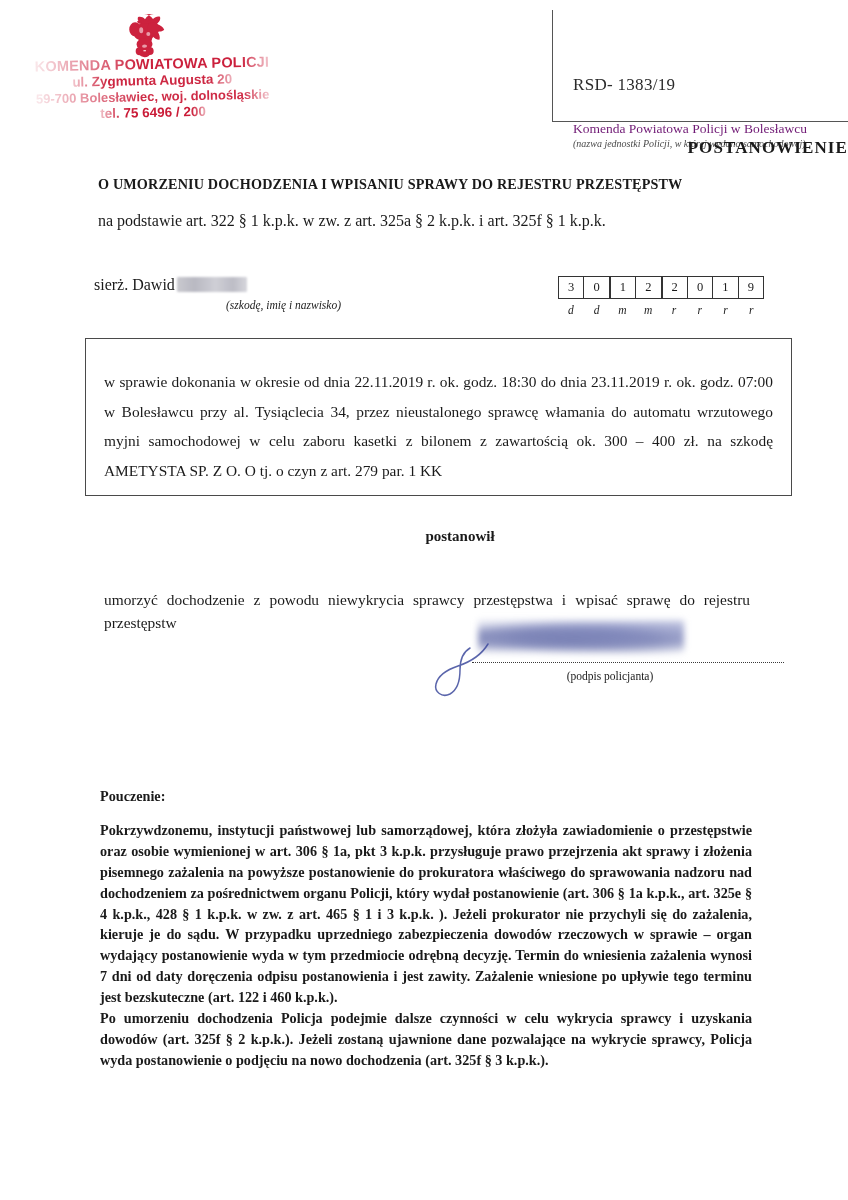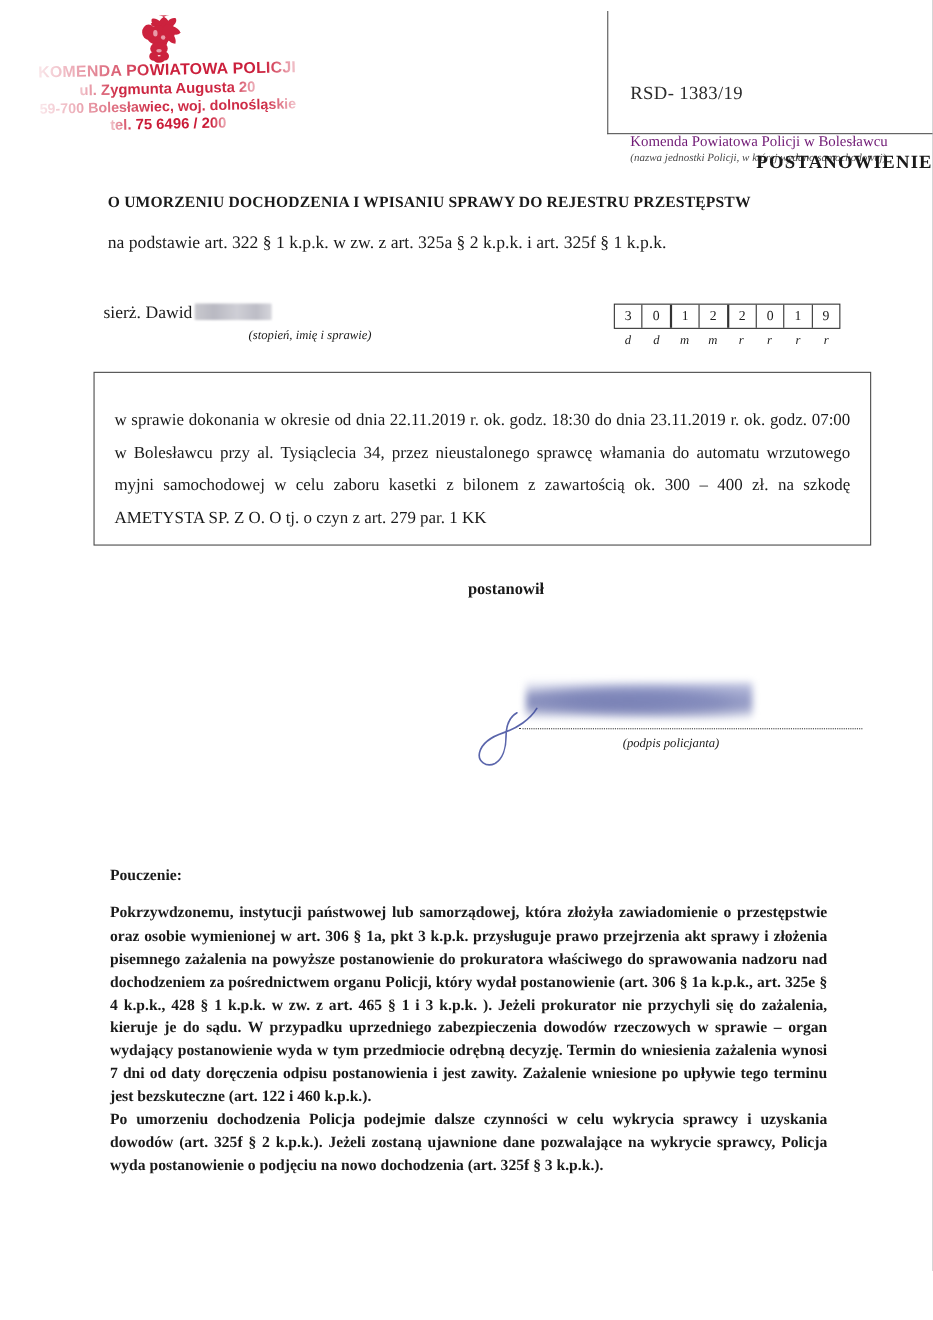--- a/index.html
+++ b/index.html
@@ -273,21 +273,20 @@
     width: 312px;
     border-top: 1.6px dotted #3a3a3a;
   }
   .sig-caption {
     position: absolute;
     left: 0;
     top: 52px;
     width: 360px;
     text-align: center;
     font-size: 11.5px;
-    font-style: italic;
   }
 
   
   .pouczenie-title {
     position: absolute;
     left: 100px;
     top: 788px;
     font-size: 14.2px;
     font-weight: bold;
   }
@@ -342,21 +341,21 @@
     <div class="unit-caption">(nazwa jednostki Policji, w której wydano samochodowej)</div>
   </div>
 
   <div class="title-main">POSTANOWIENIE</div>
   <div class="title-sub">O UMORZENIU DOCHODZENIA I WPISANIU SPRAWY DO REJESTRU PRZESTĘPSTW</div>
   <div class="basis">na podstawie art. 322 § 1 k.p.k. w zw. z art. 325a § 2 k.p.k. i art. 325f § 1 k.p.k.</div>
 
   <div class="officer">
     <span>sierż. Dawid</span><span class="redaction"></span>
   </div>
-  <div class="officer-caption">(stopień, imię i sprawie)</div>
+  <div class="officer-caption">(szkodę, imię i nazwisko)</div>
 
   <div class="date-wrap">
     <div class="date-boxes">
       <div class="date-cell">3</div>
       <div class="date-cell sep">0</div>
       <div class="date-cell">1</div>
       <div class="date-cell sep">2</div>
       <div class="date-cell">2</div>
       <div class="date-cell">0</div>
       <div class="date-cell">1</div>
@@ -372,20 +371,21 @@
       <div class="date-label">r</div>
       <div class="date-label">r</div>
     </div>
   </div>
 
   <div class="desc-box">
     <p>w sprawie dokonania w okresie od dnia 22.11.2019 r. ok. godz. 18:30 do dnia 23.11.2019 r. ok. godz. 07:00 w Bolesławcu przy al. Tysiąclecia 34, przez nieustalonego sprawcę włamania do automatu wrzutowego myjni samochodowej w celu zaboru kasetki z bilonem z zawartością ok. 300 – 400 zł. na szkodę AMETYSTA SP. Z O. O tj. o czyn z art. 279 par. 1 KK</p>
   </div>
 
   <div class="postanowil">postanowił</div>
+  <div class="decision">umorzyć dochodzenie z powodu niewykrycia sprawcy przestępstwa i wpisać sprawę do rejestru przestępstw</div>
 
   <div class="sig-area">
     <div class="sig-blur"></div>
     <svg class="sig-stroke" viewBox="0 0 120 58">
       <path d="M58 2 C52 12, 40 20, 28 24 C16 28, 8 34, 6 42 C4 50, 12 56, 20 52 C27 48, 30 38, 30 28 C30 18, 33 10, 40 6" fill="none" stroke="#3d4a9c" stroke-width="1.5" opacity="0.85" stroke-linecap="round"></path>
     </svg>
     <div class="sig-dots"></div>
     <div class="sig-caption">(podpis policjanta)</div>
   </div>
 

